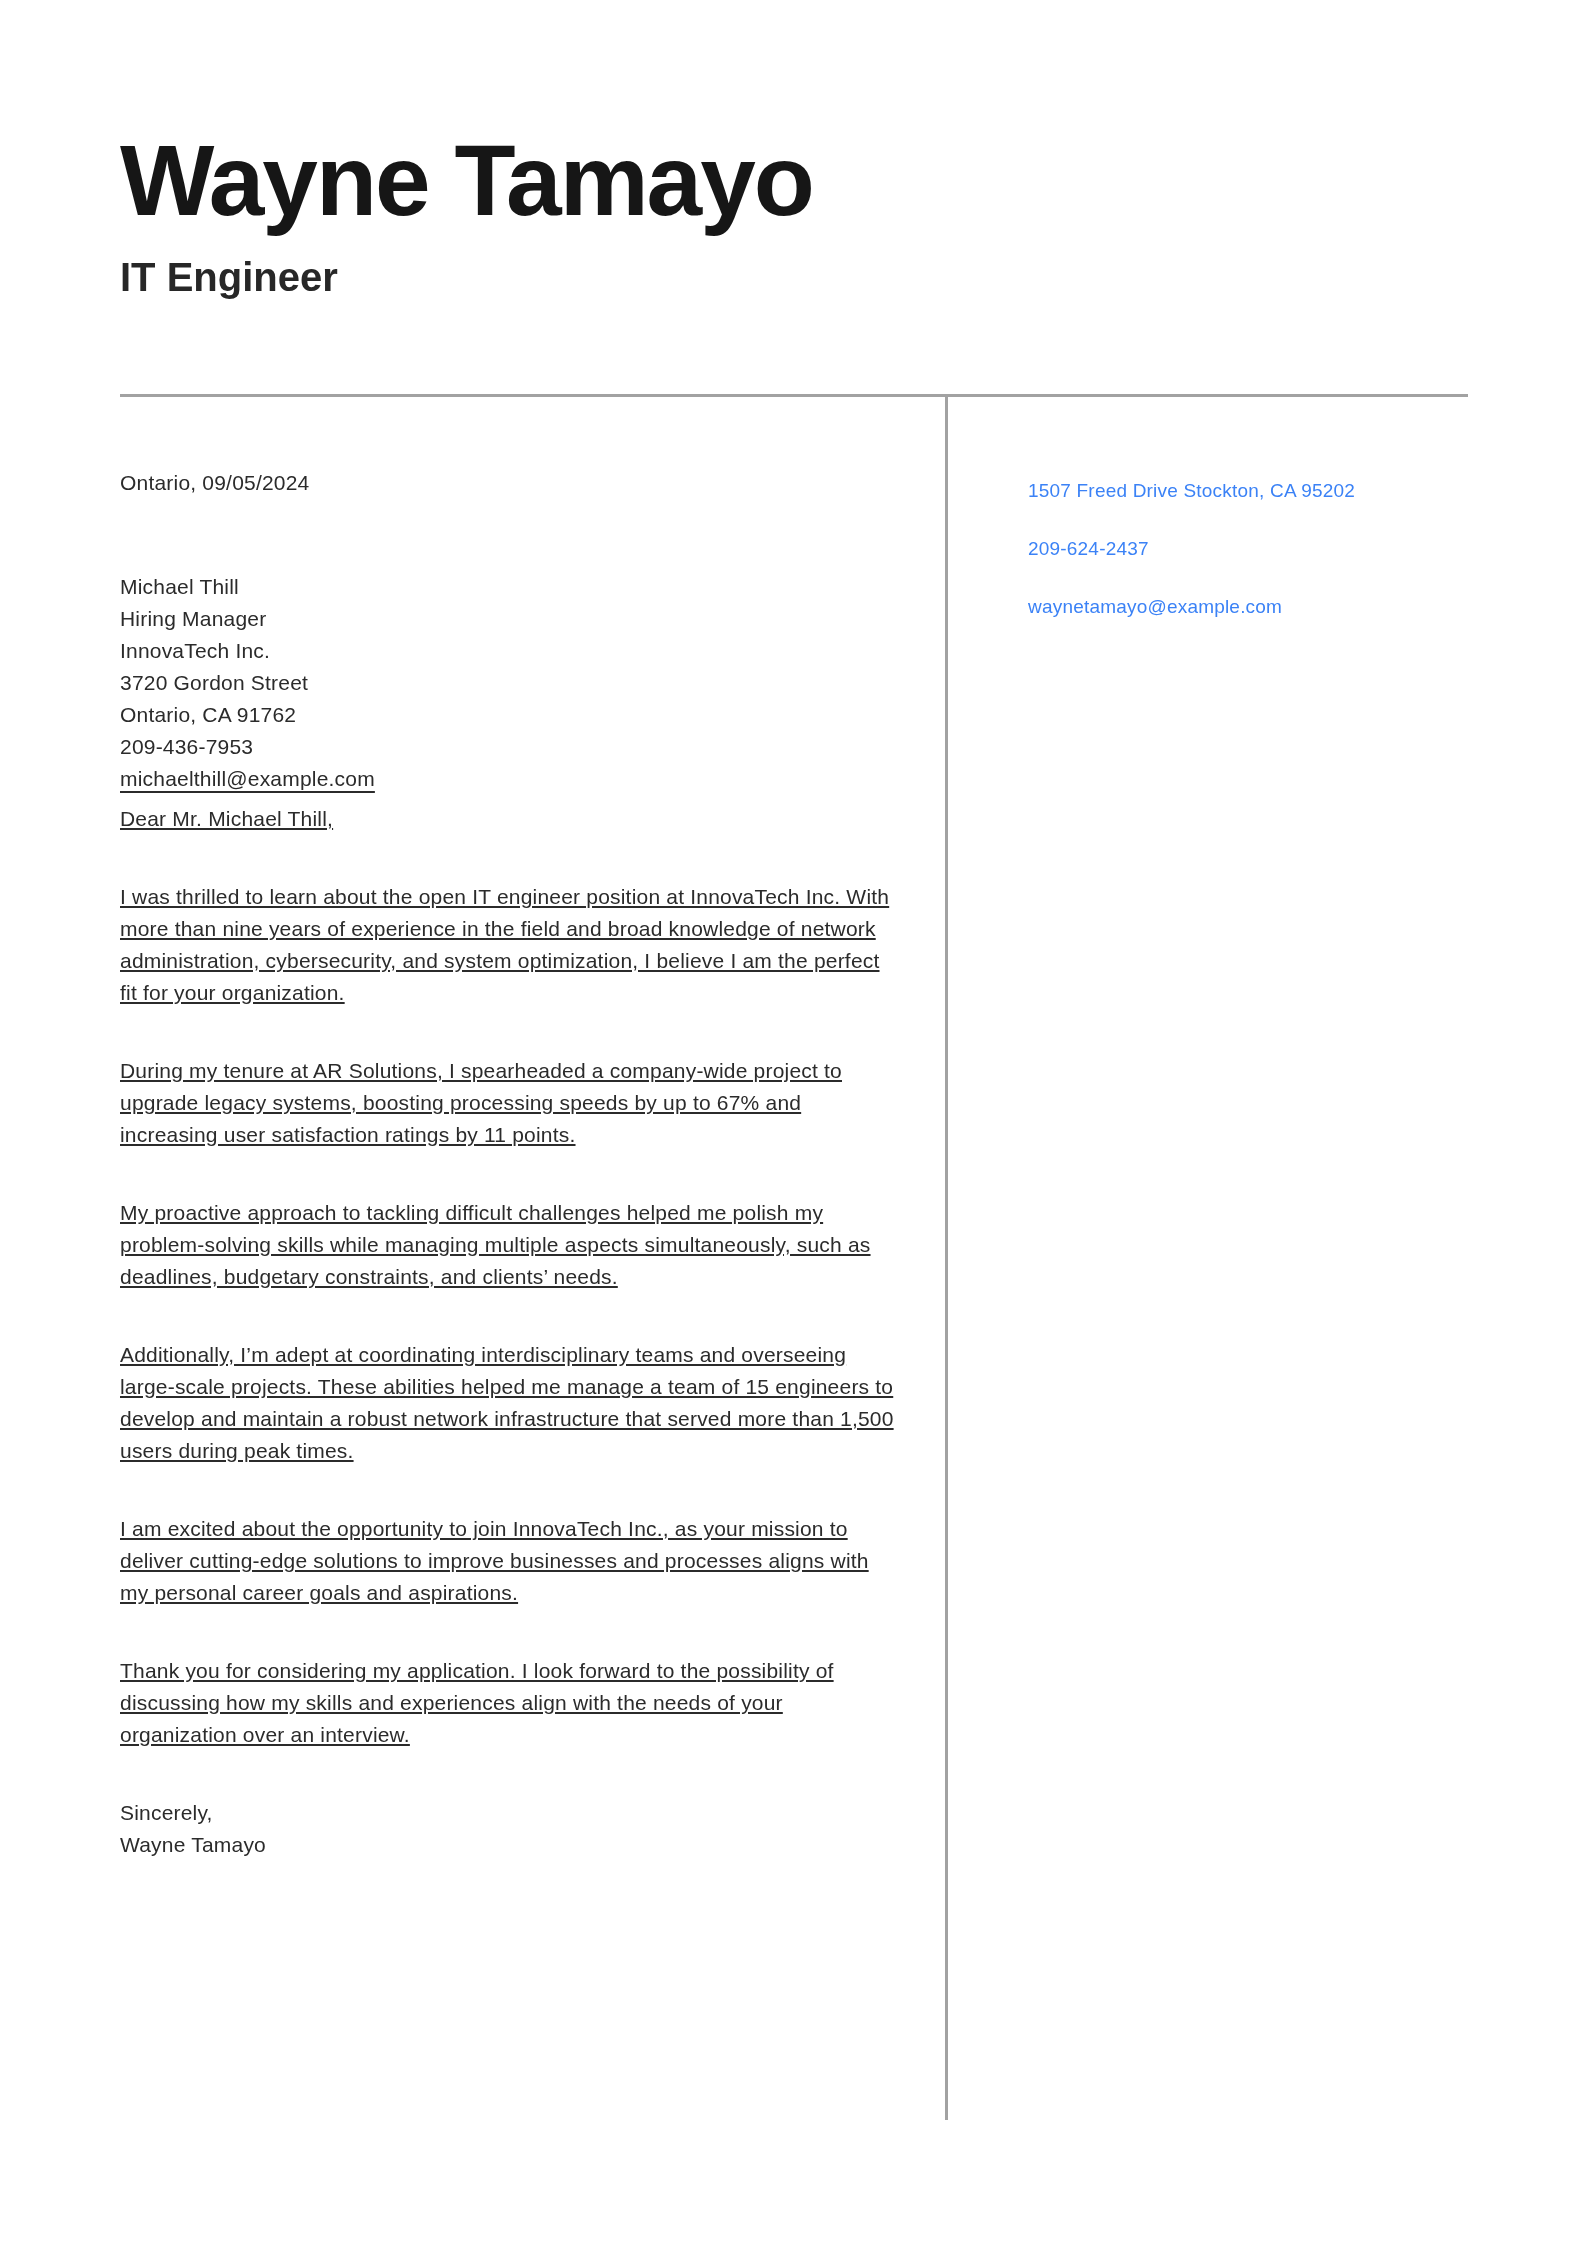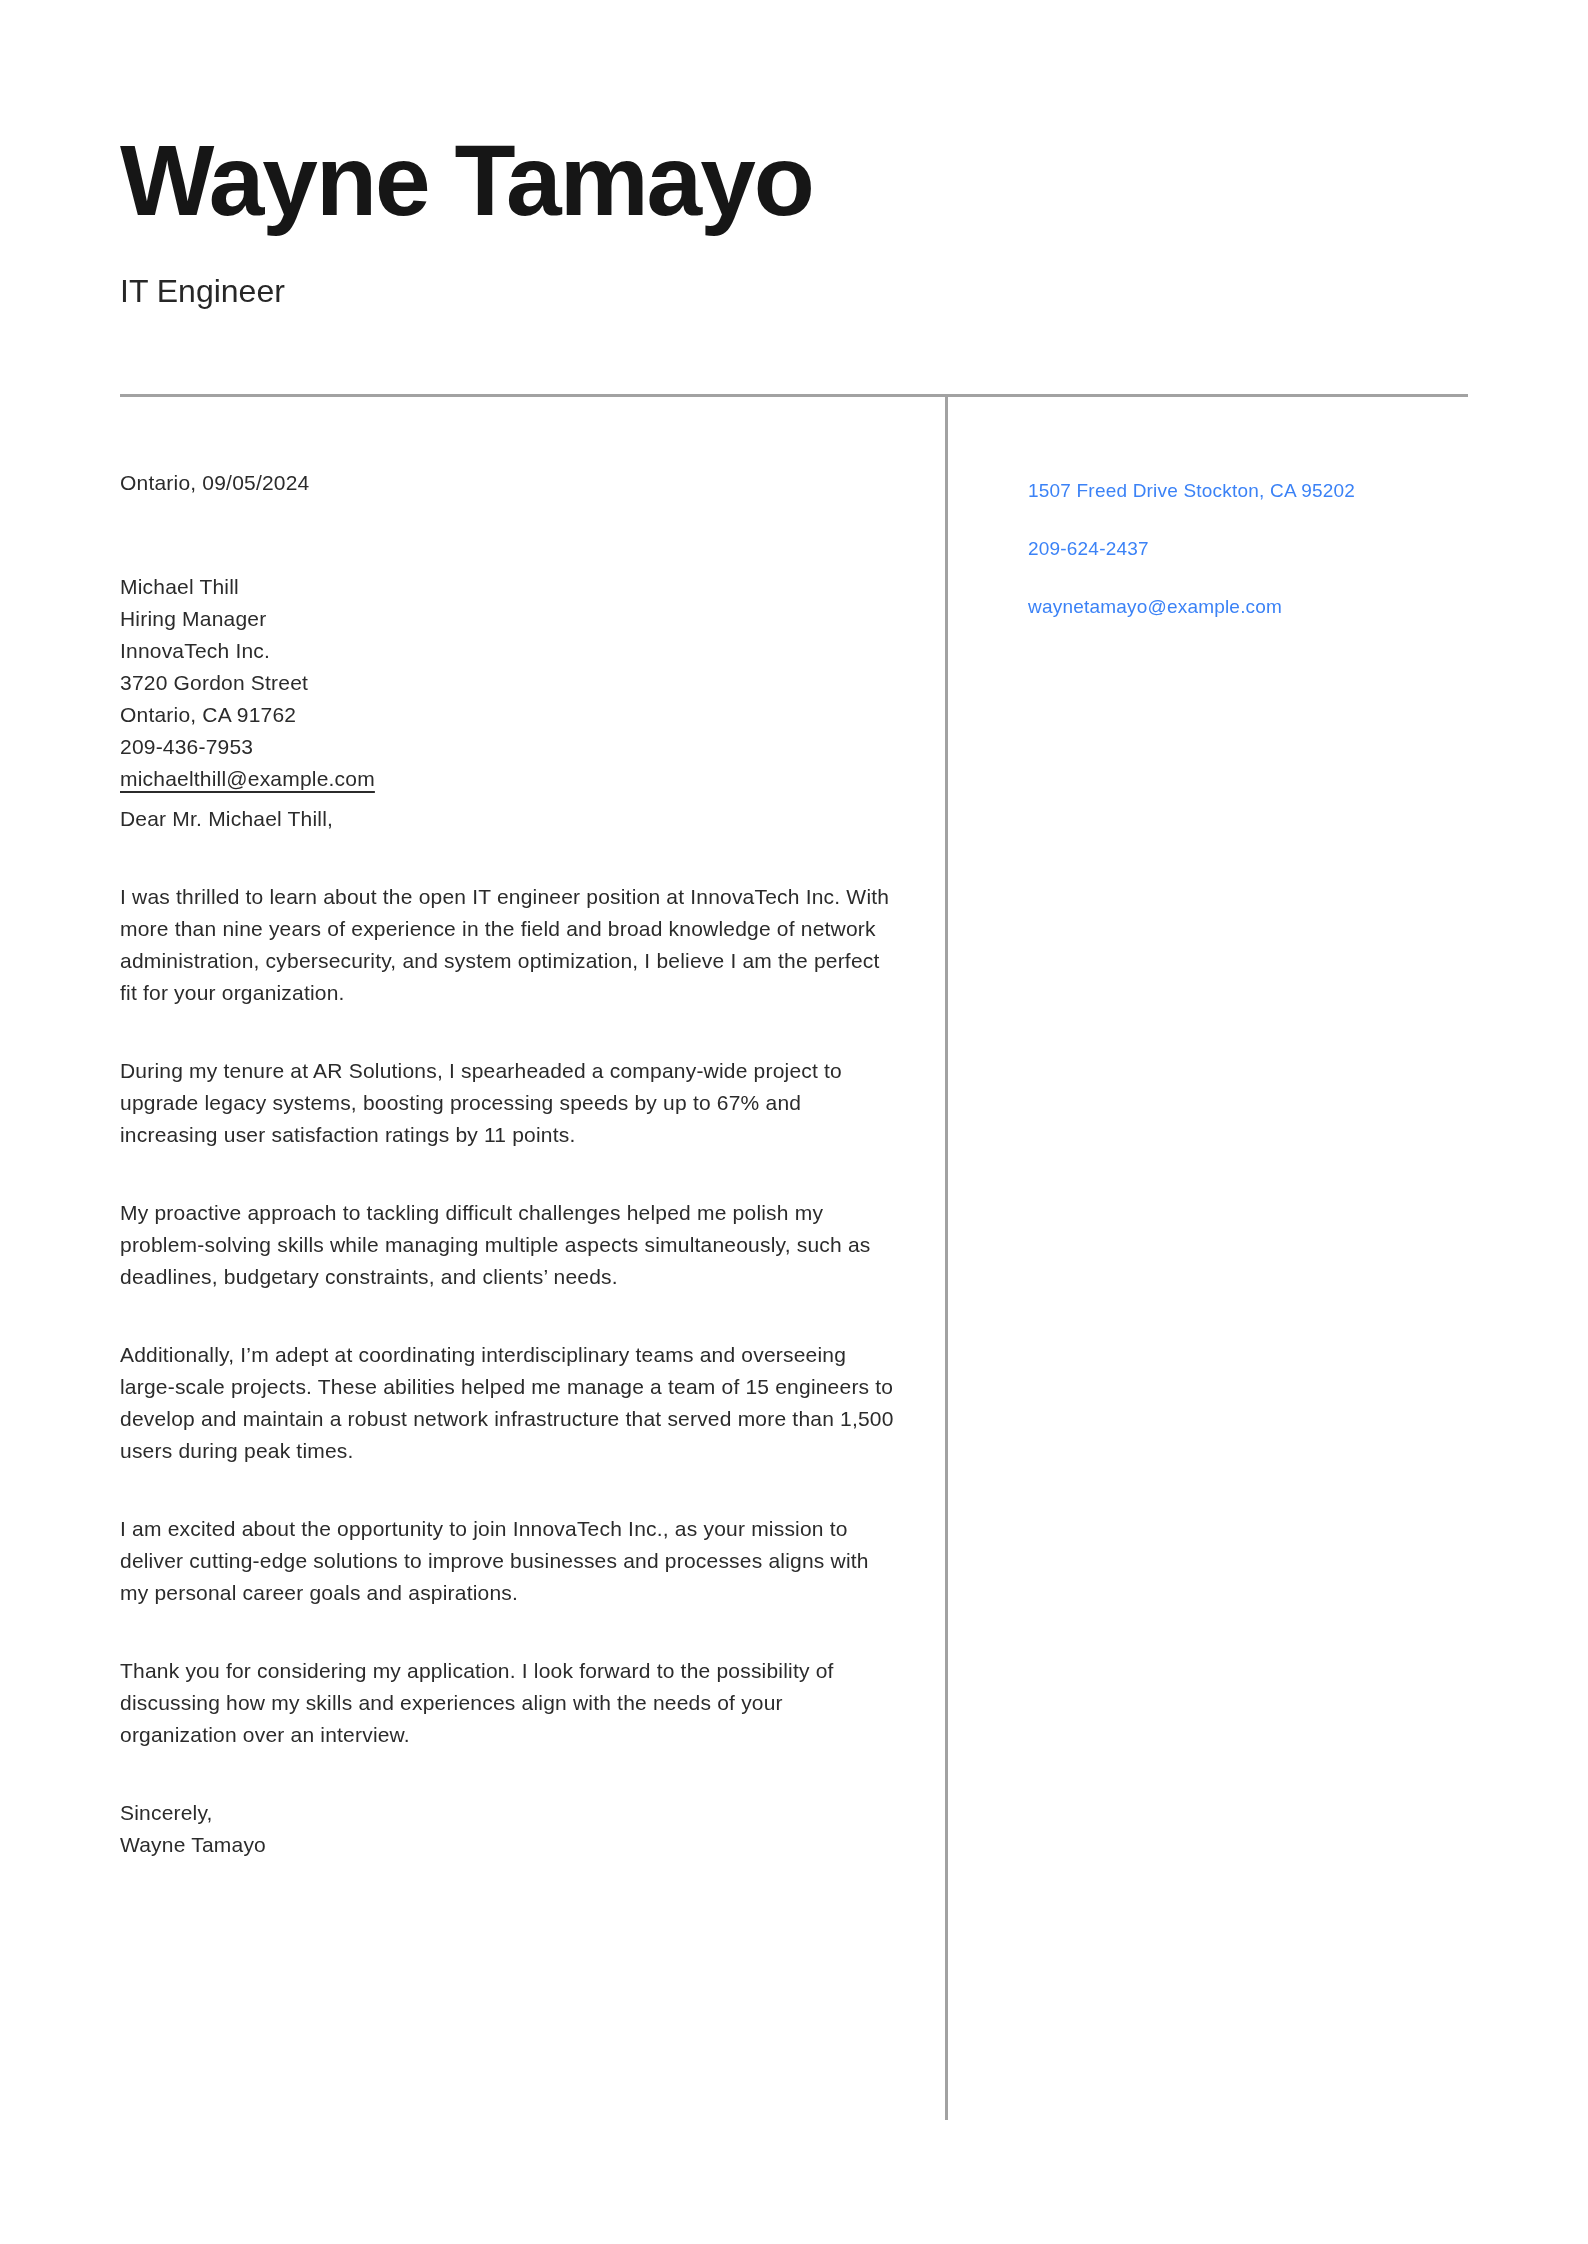--- a/index.html
+++ b/index.html
@@ -16,23 +16,23 @@
   .header { height: 394px; padding-top: 130px; }
   .name {
     font-size: 100px;
     font-weight: 700;
     letter-spacing: -2px;
     line-height: 1;
     color: #161616;
     white-space: nowrap;
   }
   .job-title {
-    margin-top: 38px;
-    font-size: 32px;
-    font-weight: 400;
+    margin-top: 24px;
+    font-size: 40px;
+    font-weight: 700;
     line-height: 46px;
     color: #272727;
   }
 
   
   .columns {
     display: flex;
     border-top: 3px solid #a2a2a2;
     min-height: 1726px;
     align-items: stretch;
@@ -54,21 +54,21 @@
   .date-line { margin-bottom: 72px; }
   .recipient { margin-bottom: 8px; }
   .recipient-email a, .email-link {
     color: #2b2b2b;
     text-decoration: underline;
     text-underline-offset: 5px;
     text-decoration-thickness: 1.5px;
     cursor: pointer;
   }
   .salutation { margin-bottom: 58px; }
-  .paragraph { margin-bottom: 46px; max-width: 777px; }
+  .paragraph { margin-bottom: 46px; max-width: 777px; text-decoration: underline; }
 
   
   .contact-item { font-size: 19px; line-height: 32px; letter-spacing: 0.2px; margin-bottom: 26px; color: #3b82f6; }
 </style>
 </head>
 <body>
 
 <div class="page">
 
   <div class="header">

